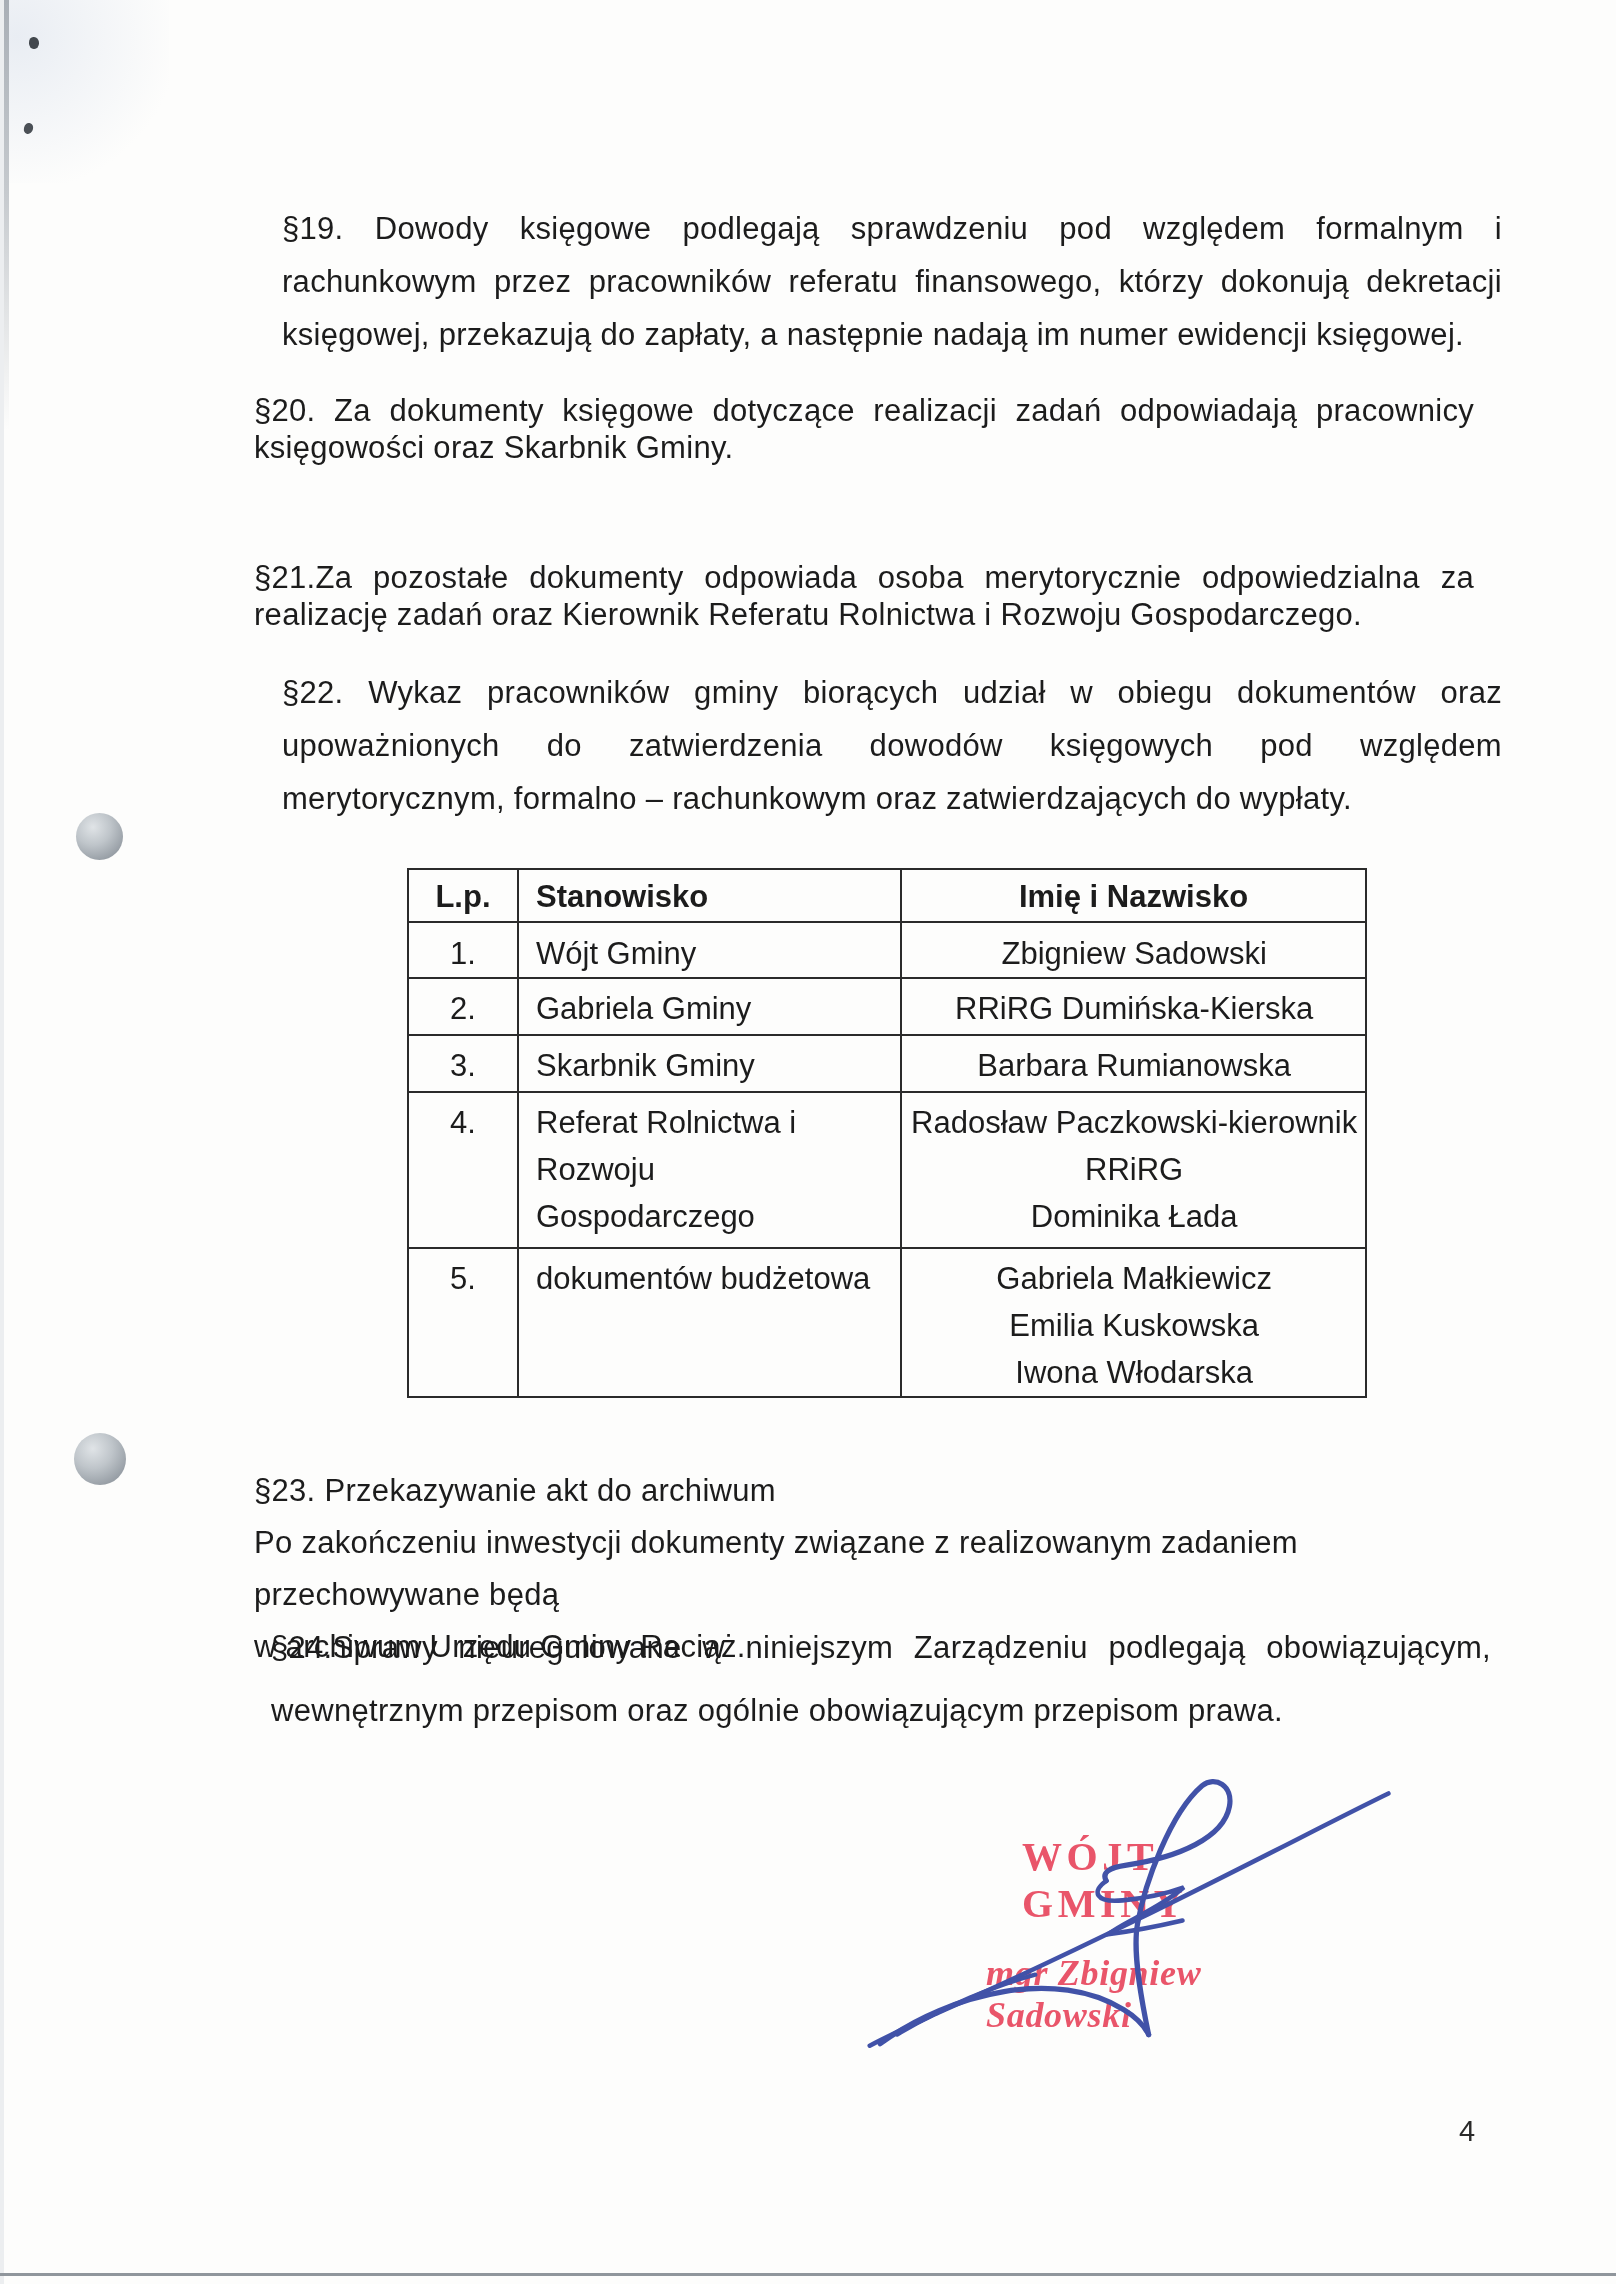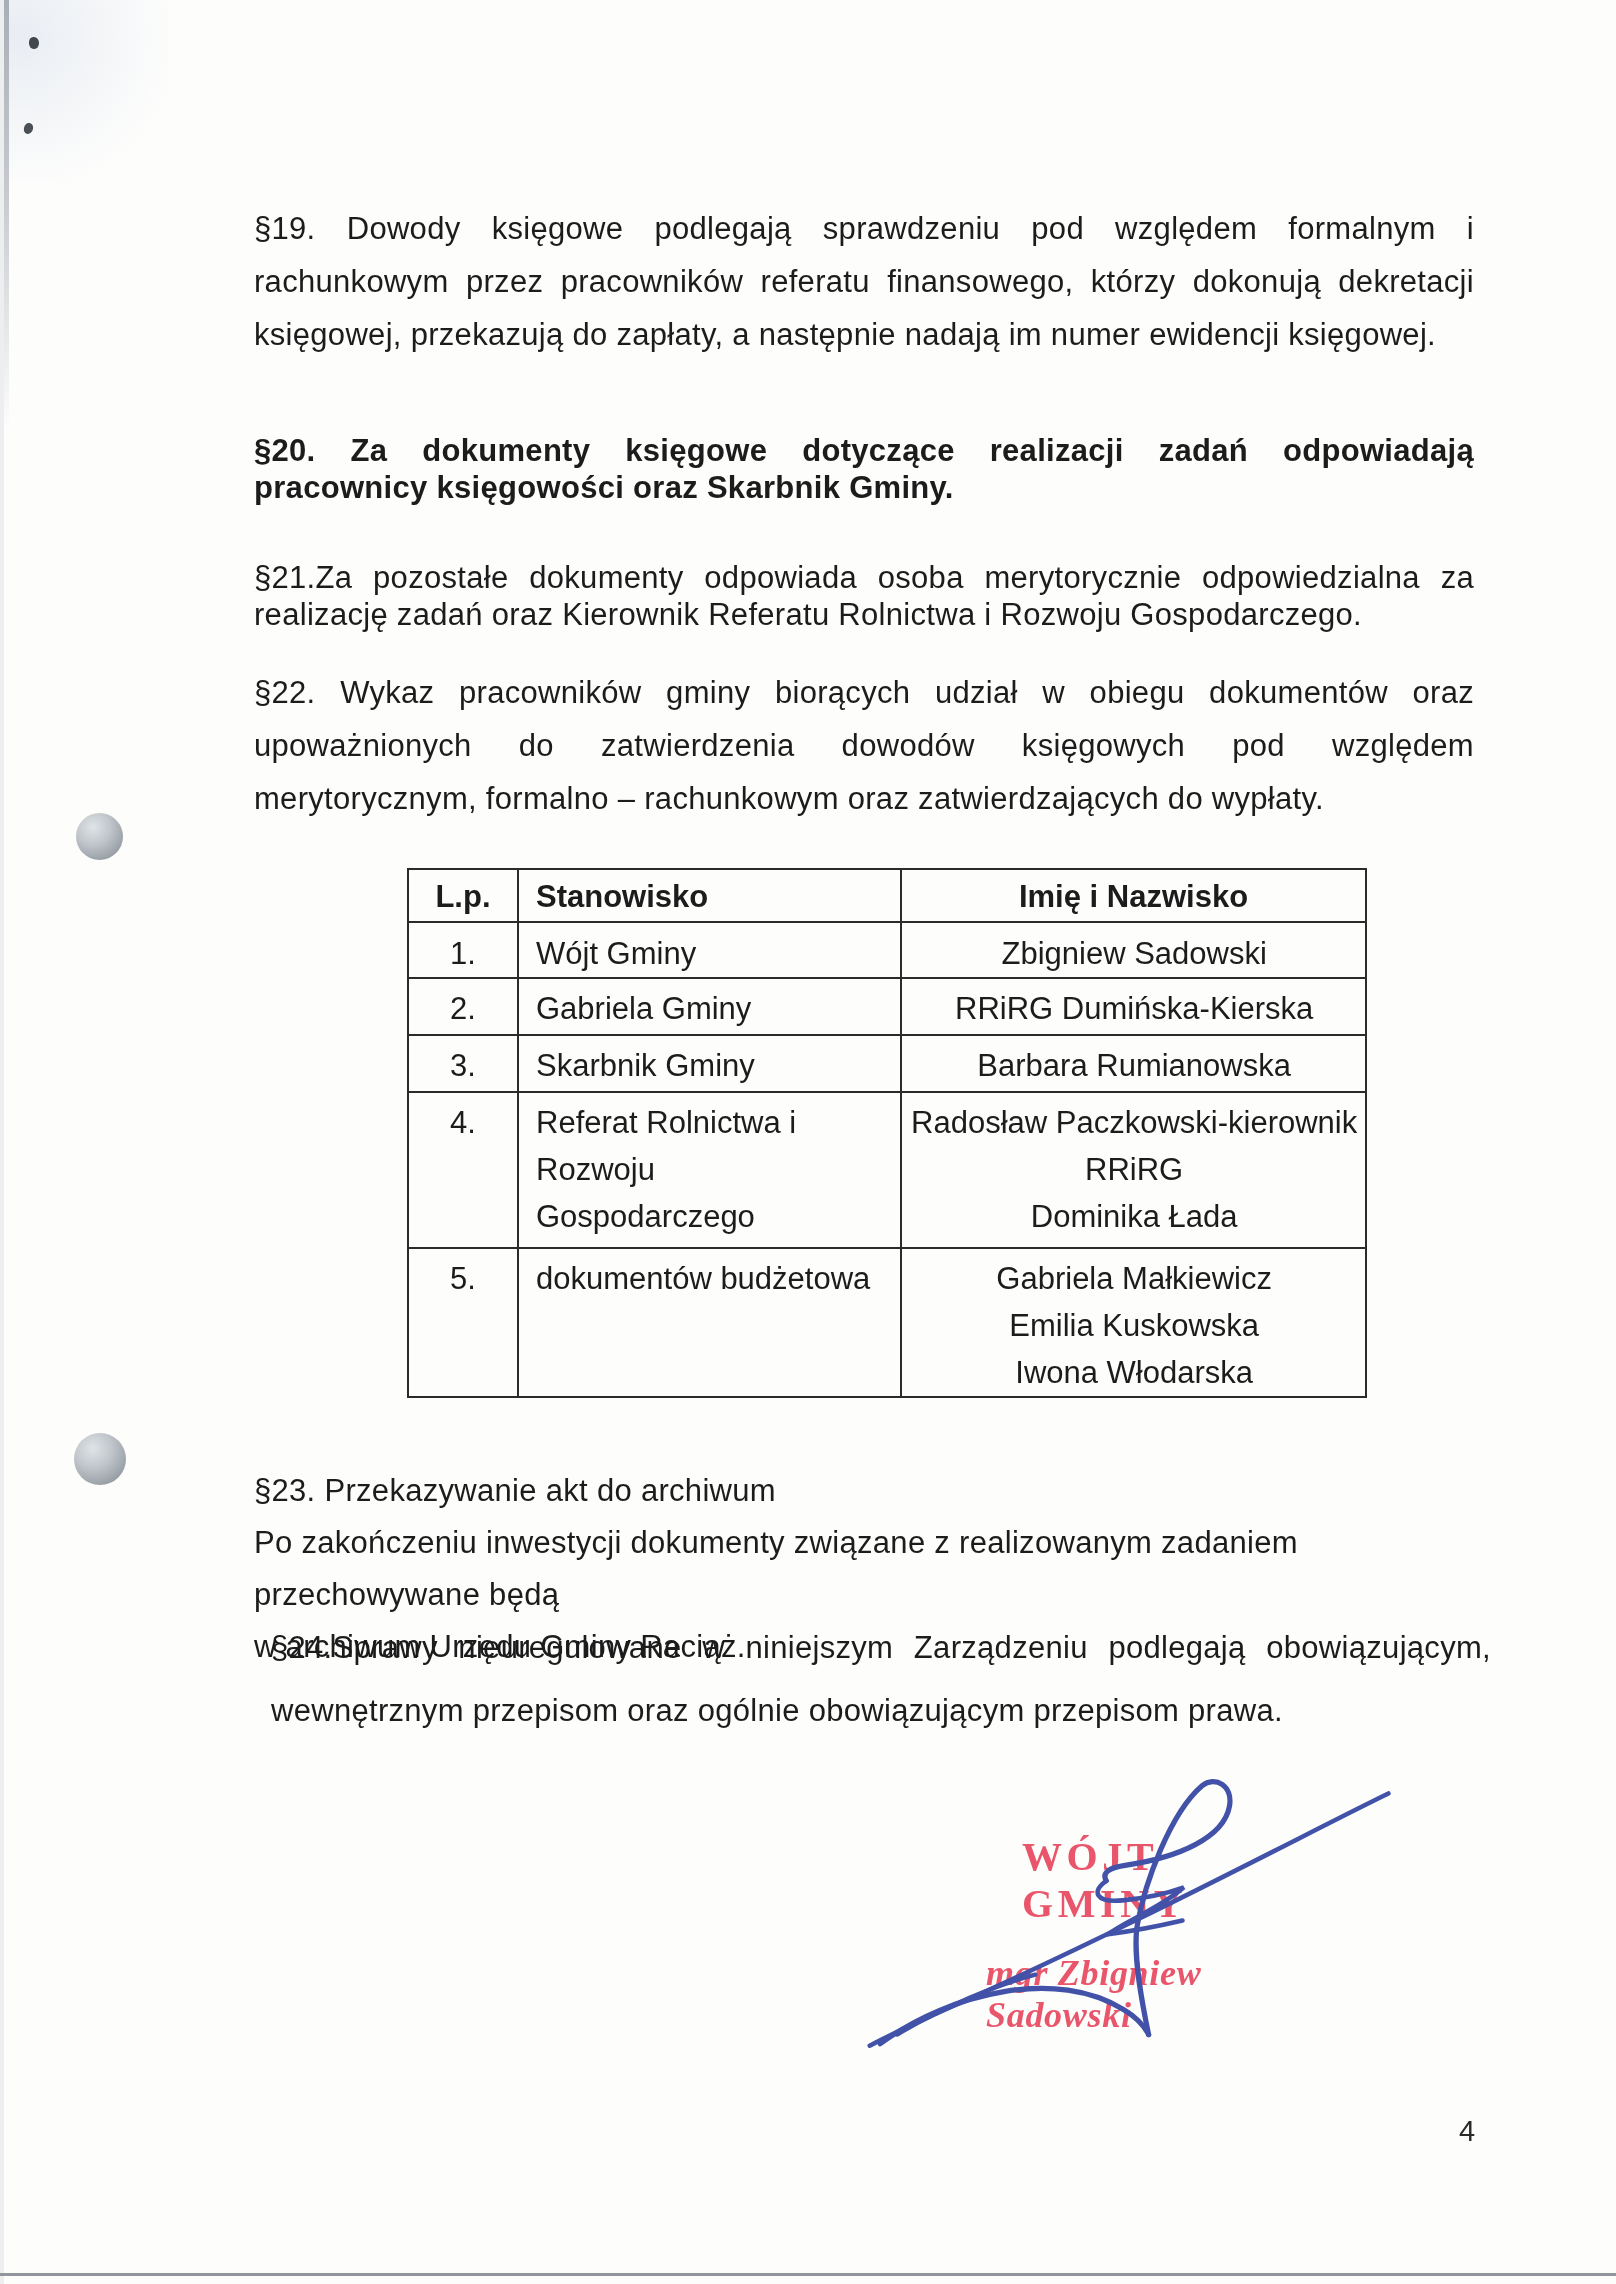--- a/index.html
+++ b/index.html
@@ -19,26 +19,26 @@
   .speck2{position:absolute;left:24px;top:123px;width:8.5px;height:11px;border-radius:50% 46% 55% 45%;background:#4b5056;transform:rotate(12deg);}
   .hole{position:absolute;border-radius:50%;
     background:radial-gradient(circle at 36% 30%, #e0e4e7 0%, #bfc5ca 40%, #99a0a7 75%, #80888f 100%);}
   .hole1{left:76px;top:813px;width:47px;height:47px;}
   .hole2{left:74px;top:1433px;width:52px;height:52px;}
   .bottom-line{position:absolute;left:0;top:2273px;width:1617px;height:3.3px;background:#90969c;}
 
   
   .para{position:absolute;left:254px;width:1220px;font-size:31px;letter-spacing:0.3px;}
   .just{text-align:justify;}
-  .lh-double{line-height:53px;}
+  .lh-double{line-height:53px;margin-left:28px;}
   .lh-single{line-height:37px;}
   .lh-p23{line-height:52px;white-space:pre-line;margin-top:44px;}
   .lh-p24{line-height:63px;}
   .p19{top:202px;}
-  .p20{top:432px;font-weight:bold;}
+  .p20{top:392px;}
   .p21{top:559px;}
   .p22{top:666px;}
   .p23{top:1421px;}
   .p24{top:1616px;margin-left:17px;}
 
   
   table.doc{position:absolute;left:407px;top:868px;border-collapse:collapse;table-layout:fixed;width:959px;}
   table.doc th, table.doc td{
     border:2px solid #2b2b2b;border-top-width:2.6px;border-bottom-width:2.6px;
     font-size:31px;vertical-align:top;padding:6.5px 5.2px 0 5.2px;line-height:47px;overflow:hidden;

